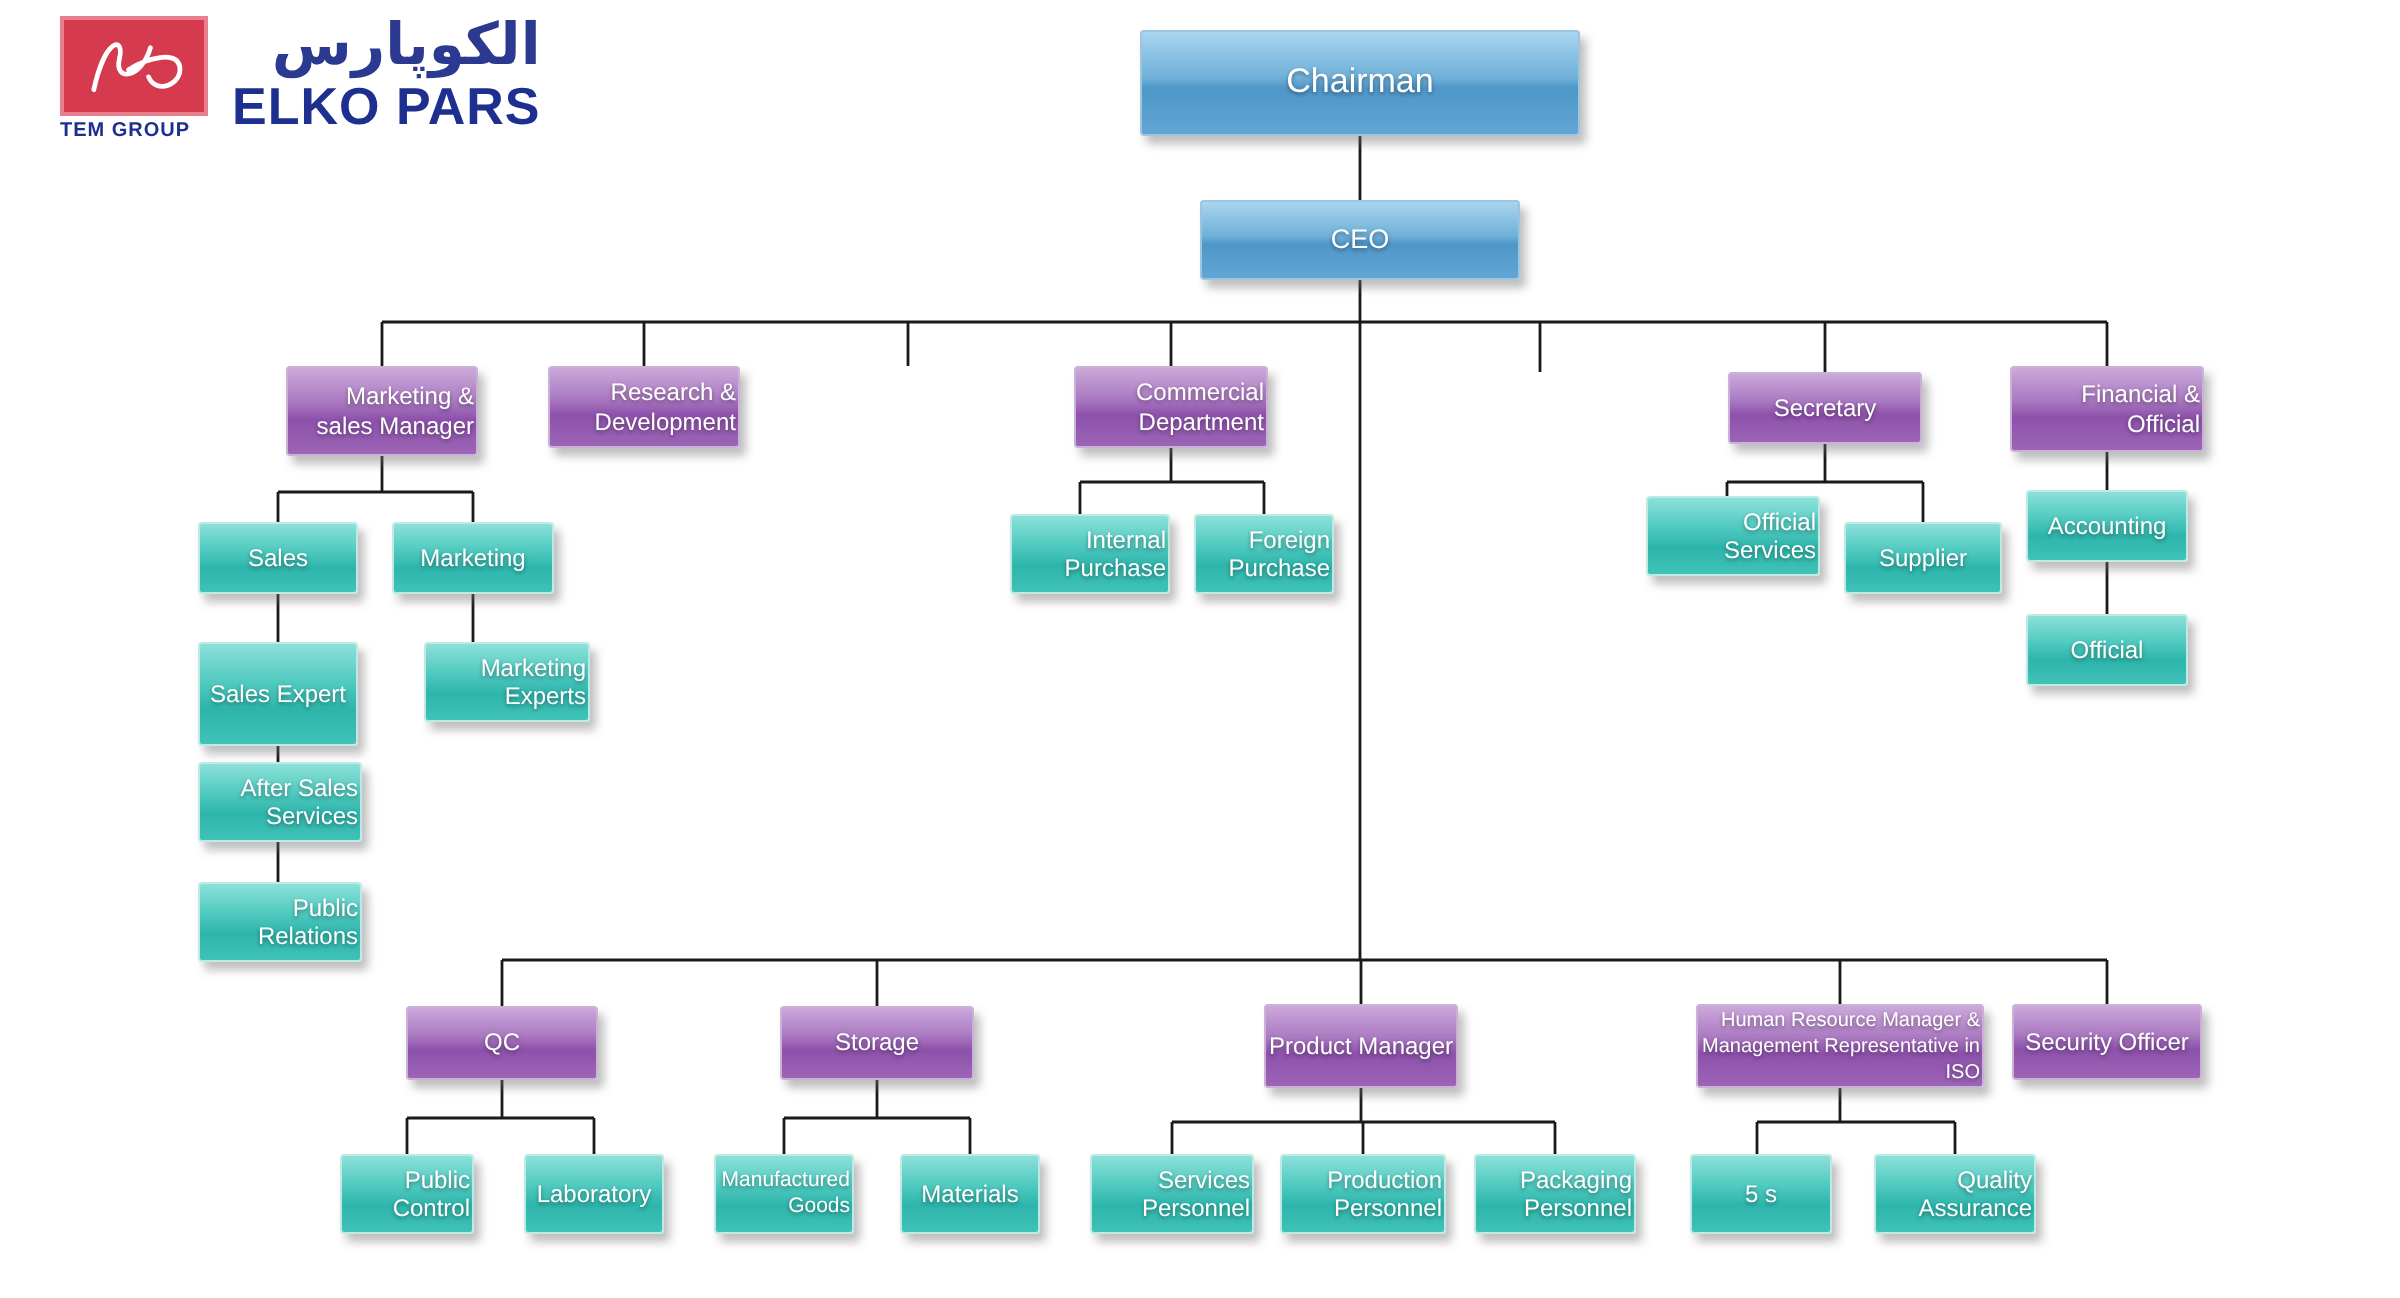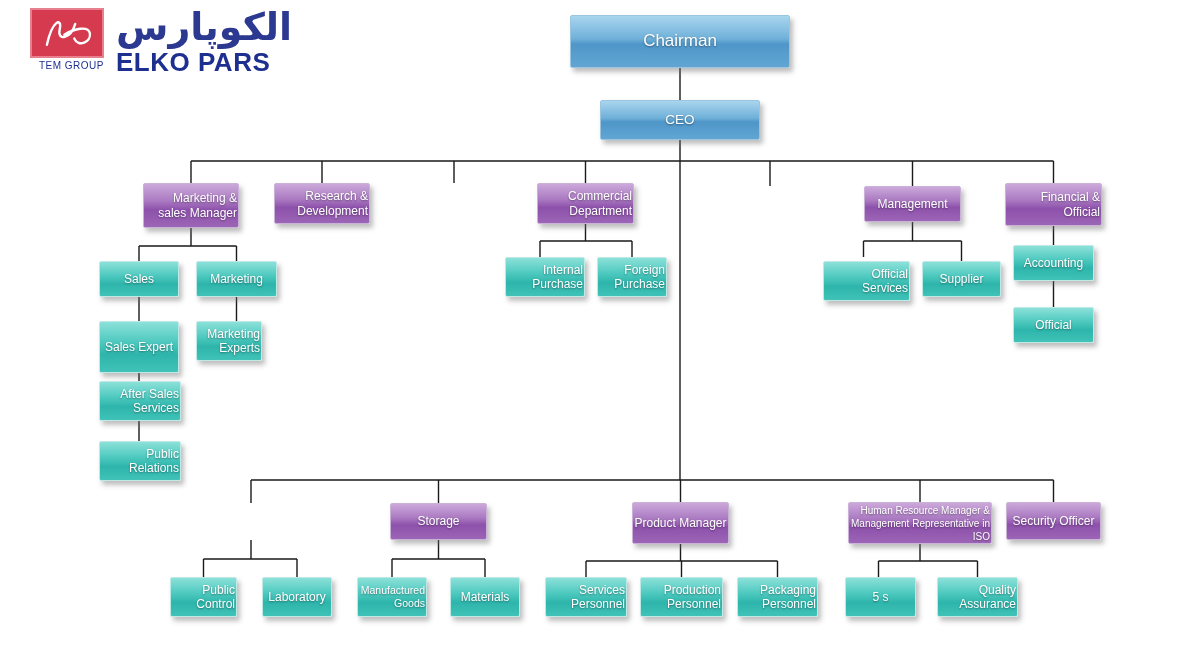--- a/index.html
+++ b/index.html
@@ -33,26 +33,26 @@
   .small  { font-size:10.5px; }
   .xsmall { font-size:10px; line-height:1.3; }
 
   .logo { position:absolute; left:30px; top:8px; display:flex; gap:12px; align-items:flex-start; }
   .logo-square {
     width:74px; height:50px; background:#d63a4e;
     border:2px solid #e87f8e; box-sizing:border-box;
     display:flex; align-items:center; justify-content:center;
   }
   .tem-text {
-    color:#1d2f8f; font-weight:normal; font-size:10px; text-align:right;
+    color:#1d2f8f; font-weight:bold; font-size:10px; text-align:left;
     margin-top:2px; letter-spacing:0.5px; width:74px;
   }
   .brand-fa {
     font-family:"DejaVu Sans", sans-serif; direction:rtl;
-    color:#2b3990; font-size:38px; font-weight:bold; line-height:1;
+    color:#2b3990; font-size:29px; font-weight:bold; line-height:1;
   }
   .brand-en {
     color:#1d2f8f; font-size:26px; font-weight:800;
     letter-spacing:0.5px; line-height:1.05; margin-top:3px;
   }
 </style>
 </head>
 <body>
 
 <div class="stage">
@@ -93,39 +93,40 @@
       <div class="brand-en">ELKO PARS</div>
     </div>
   </div>
 
   <div class="node blue chairman" style="left:570px;top:15px;width:220px;height:53px">Chairman</div>
   <div class="node blue ceo" style="left:600px;top:100px;width:160px;height:40px">CEO</div>
 
   <div class="node purple" style="left:143px;top:183px;width:96px;height:45px">Marketing &amp; sales Manager</div>
   <div class="node purple" style="left:274px;top:183px;width:96px;height:41px">Research &amp; Development</div>
   <div class="node purple" style="left:537px;top:183px;width:97px;height:41px">Commercial Department</div>
-  <div class="node purple" style="left:864px;top:186px;width:97px;height:36px">Management</div>
+  <div class="node purple" style="left:864px;top:186px;width:97px;height:36px">Secretary</div>
   <div class="node purple" style="left:1005px;top:183px;width:97px;height:43px">Financial &amp; Official</div>
 
   <div class="node teal" style="left:99px;top:261px;width:80px;height:36px">Sales</div>
   <div class="node teal" style="left:196px;top:261px;width:81px;height:36px">Marketing</div>
   <div class="node teal" style="left:99px;top:321px;width:80px;height:52px">Sales Expert</div>
-  <div class="node teal" style="left:196px;top:321px;width:66px;height:40px">Marketing Experts</div>
+  <div class="node teal" style="left:212px;top:321px;width:83px;height:40px">Marketing Experts</div>
   <div class="node teal" style="left:99px;top:381px;width:82px;height:40px">After Sales Services</div>
   <div class="node teal" style="left:99px;top:441px;width:82px;height:40px">Public Relations</div>
 
   <div class="node teal" style="left:505px;top:257px;width:80px;height:40px">Internal Purchase</div>
   <div class="node teal" style="left:597px;top:257px;width:70px;height:40px">Foreign Purchase</div>
 
-  <div class="node teal" style="left:823px;top:261px;width:87px;height:40px">Official Services</div>
+  <div class="node teal" style="left:823px;top:248px;width:87px;height:40px">Official Services</div>
   <div class="node teal" style="left:922px;top:261px;width:79px;height:36px">Supplier</div>
 
   <div class="node teal" style="left:1013px;top:245px;width:81px;height:36px">Accounting</div>
   <div class="node teal" style="left:1013px;top:307px;width:81px;height:36px">Official</div>
 
+  <div class="node purple" style="left:203px;top:503px;width:96px;height:37px">QC</div>
   <div class="node purple" style="left:390px;top:503px;width:97px;height:37px">Storage</div>
   <div class="node purple" style="left:632px;top:502px;width:97px;height:42px">Product Manager</div>
   <div class="node purple xsmall" style="left:848px;top:502px;width:144px;height:42px">Human Resource Manager &amp; Management Representative in ISO</div>
   <div class="node purple" style="left:1006px;top:502px;width:95px;height:38px">Security Officer</div>
 
   <div class="node teal" style="left:170px;top:577px;width:67px;height:40px">Public Control</div>
   <div class="node teal" style="left:262px;top:577px;width:70px;height:40px">Laboratory</div>
 
   <div class="node teal small" style="left:357px;top:577px;width:70px;height:40px">Manufactured Goods</div>
   <div class="node teal" style="left:450px;top:577px;width:70px;height:40px">Materials</div>

